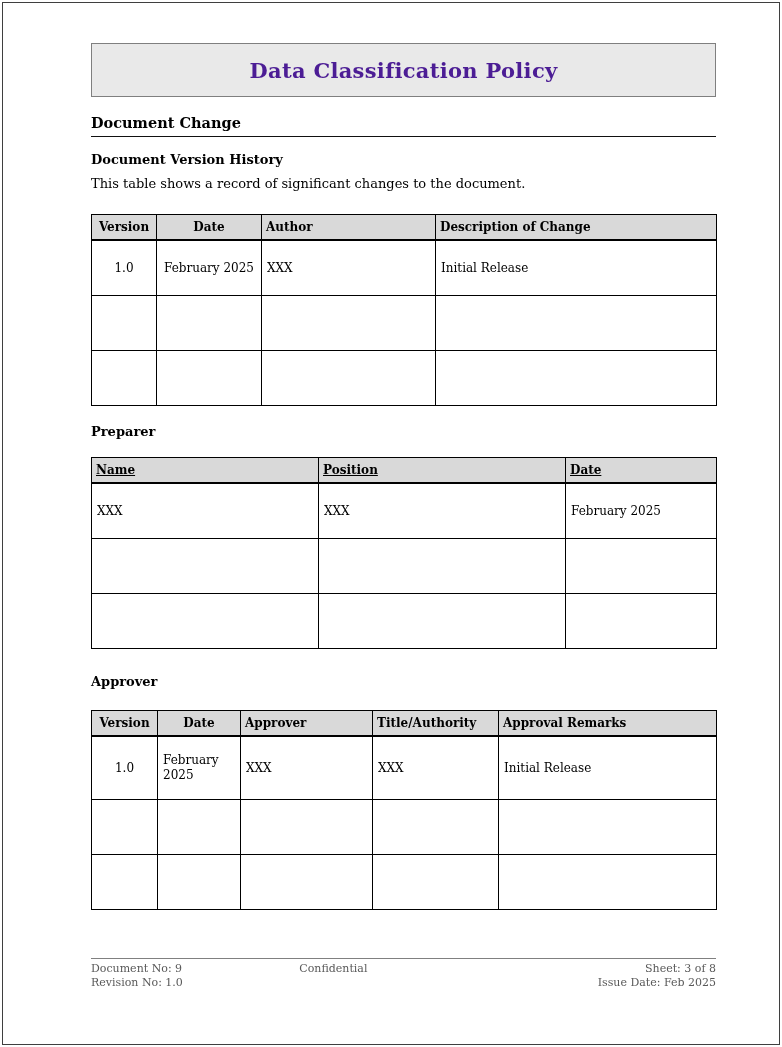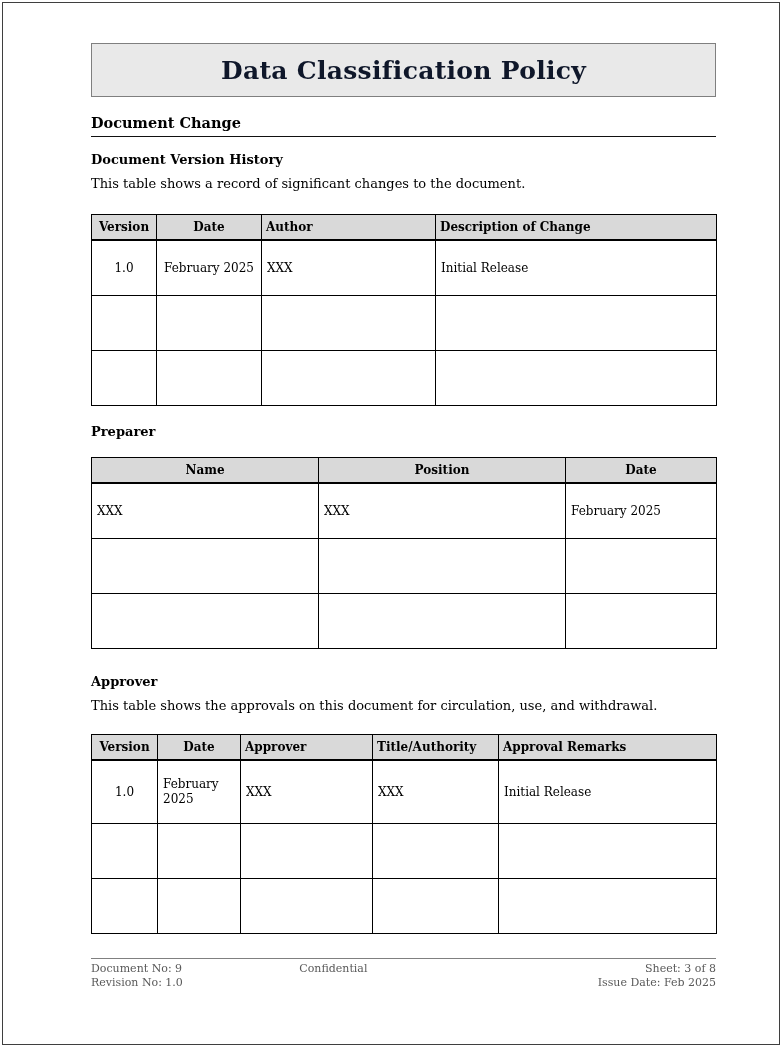--- a/index.html
+++ b/index.html
@@ -27,23 +27,23 @@
   .title-box {
     margin-top: 43px;
     height: 52px;
     background: #e9e9e9;
     border: 1px solid #7f7f7f;
     display: flex;
     align-items: center;
     justify-content: center;
   }
   .title-text {
-    font-size: 25px;
-    font-weight: bold;
-    color: #0f172a;
+    font-size: 21px;
+    font-weight: bold;
+    color: #4c1d95;
     letter-spacing: 0.3px;
   }
   .doc-control {
     margin: 17px 0 0 0;
     font-size: 14.5px;
     font-weight: bold;
     padding-bottom: 5px;
     border-bottom: 1.5px solid #111111;
   }
   .sub-heading {
@@ -78,21 +78,21 @@
     vertical-align: middle;
     line-height: 15px;
   }
   .t-hist { margin-top: 23px; }
   .t-prep { margin-top: 18px; }
   .t-appr { margin-top: 21px; }
   .h-prep { margin-top: 18px; }
   .h-appr { margin-top: 25px; }
   .al-c { text-align: center; }
   .al-l { text-align: left; }
-  th.indent { text-align: center; padding-left: 26px; }
+  th.indent { text-align: left; padding-left: 26px; text-decoration: underline; }
   .row-tall td { height: 36px; }
   .row-short td { height: 19px; }
   .footer {
     position: absolute;
     left: 91px;
     top: 958px;
     width: 625px;
     border-top: 1px solid #808080;
     padding-top: 3px;
     display: flex;
@@ -185,21 +185,20 @@
       </tr>
       <tr>
         <td></td>
         <td></td>
         <td></td>
       </tr>
     </tbody>
   </table>
 
   <div class="sub-heading h-appr">Approver</div>
-  <p class="desc">This table shows the approvals on this document for circulation, use, and withdrawal.</p>
 
   <table class="grid t-appr">
     <colgroup>
         <col style="width:66px">
         <col style="width:83px">
         <col style="width:132px">
         <col style="width:126px">
         <col style="width:218px">
       </colgroup>
     <thead>

